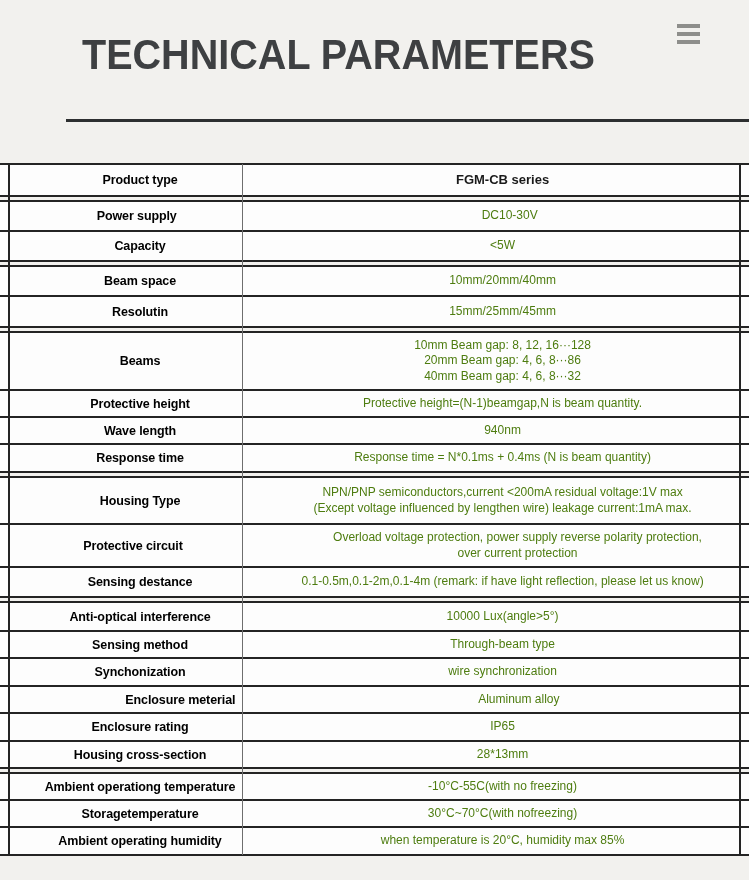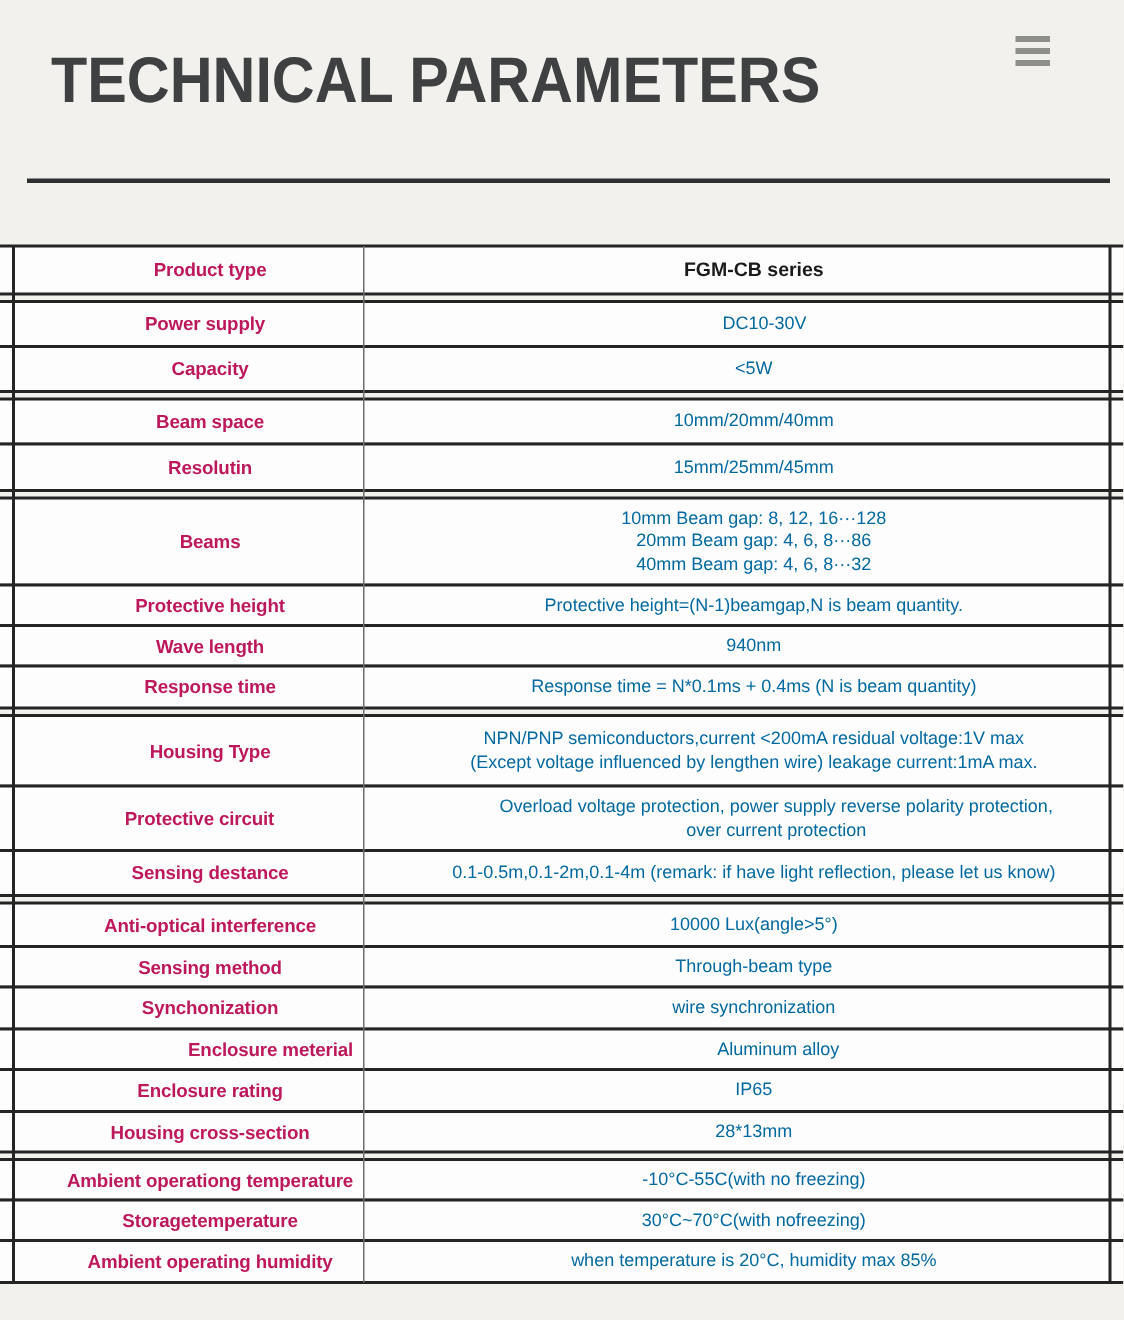--- a/index.html
+++ b/index.html
@@ -8,21 +8,21 @@
     font-family: "Liberation Sans", "DejaVu Sans", sans-serif;
     background: #f2f1ee;
   }
   .page {
     position: relative;
     width: 749px;
     height: 880px;
     background: #f2f1ee;
     overflow: hidden;
   }
-  .header { position: relative; height: 122px; }
+  .header { position: relative; height: 122px; margin-left: 48px; }
   .page-title {
     position: absolute;
     left: 34px;
     top: 30px;
     font-size: 43px;
     font-weight: 700;
     color: #3e4042;
     letter-spacing: 0px;
     transform: scaleX(0.92);
     transform-origin: left center;
@@ -78,28 +78,28 @@
     display: flex;
     flex-direction: column;
     justify-content: center;
   }
   .cell.label {
     margin-left: 24px;
     width: 234px;
     text-align: center;
     font-weight: 700;
     font-size: 12.5px;
-    color: #be185d;
+    color: #000000;
     letter-spacing: -0.1px;
   }
   .cell.value {
     width: 497px;
     text-align: center;
     font-size: 12px;
-    color: #0369a1;
+    color: #4d7c0f;
     line-height: 15.5px;
   }
   .cell.value.bold {
     font-weight: 700;
     color: #1a1a1a;
     font-size: 13px;
   }
 </style>
 </head>
 <body>

